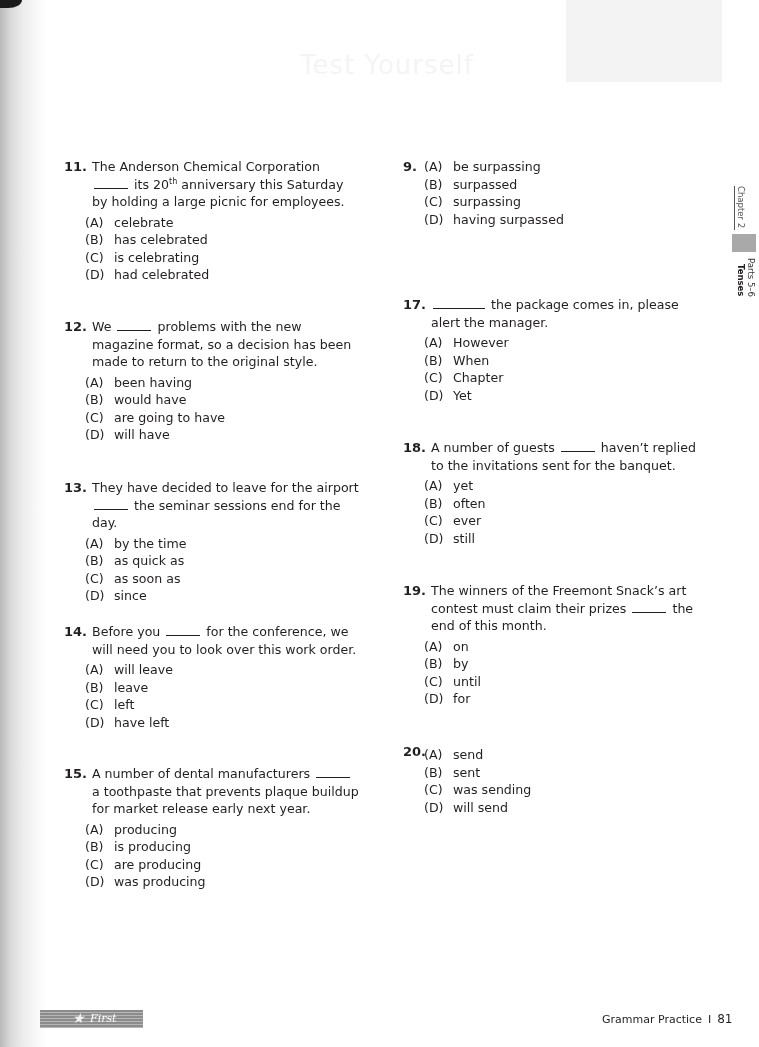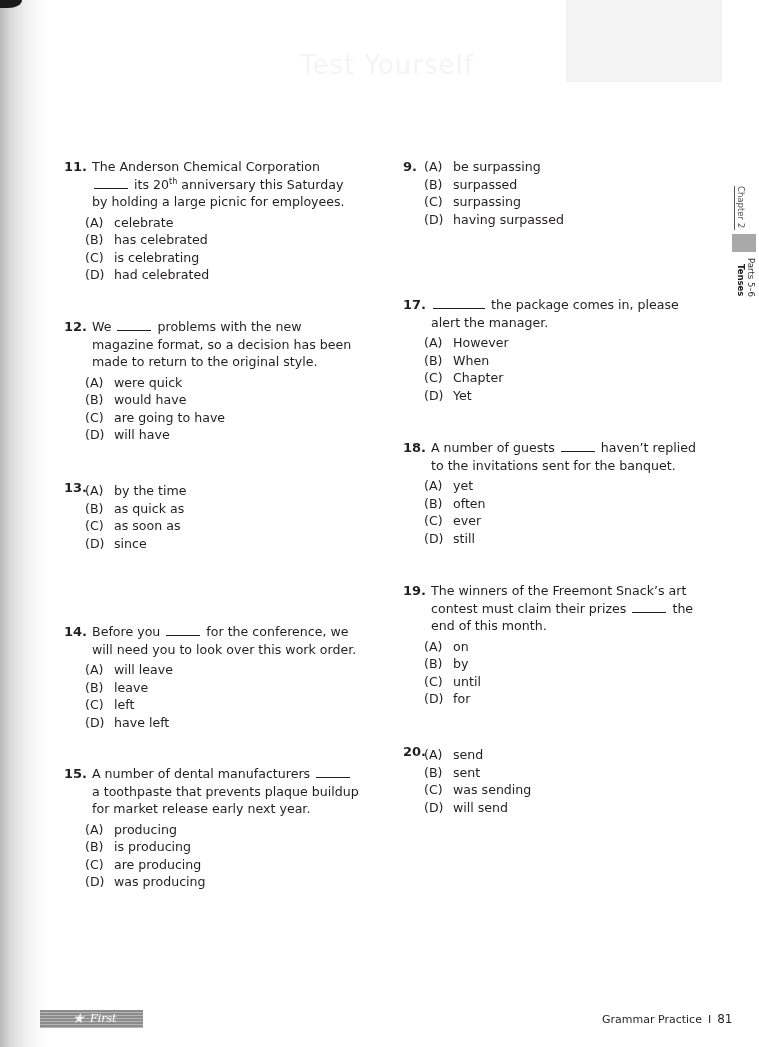--- a/index.html
+++ b/index.html
@@ -107,39 +107,40 @@
         </div>
     </div>
   </div>
 
   <div class="question" style="top:160px">
     <span class="q-num">12.</span>
     <div class="q-stem"><span>We</span> <span class="q-blank"></span> <span>problems with the new magazine format, so a decision has been made to return to the original style.</span></div>
     <div class="options">
       <div class="option">
           <span class="opt-letter">(A)</span>
-          <span>were quick</span>
+          <span>been having</span>
         </div>
       <div class="option">
           <span class="opt-letter">(B)</span>
           <span>would have</span>
         </div>
       <div class="option">
           <span class="opt-letter">(C)</span>
           <span>are going to have</span>
         </div>
       <div class="option">
           <span class="opt-letter">(D)</span>
           <span>will have</span>
         </div>
     </div>
   </div>
 
   <div class="question" style="top:321px">
     <span class="q-num">13.</span>
+    <div class="q-stem"><span>They have decided to leave for the airport</span> <span class="q-blank"></span> <span>the seminar sessions end for the day.</span></div>
     <div class="options">
       <div class="option">
           <span class="opt-letter">(A)</span>
           <span>by the time</span>
         </div>
       <div class="option">
           <span class="opt-letter">(B)</span>
           <span>as quick as</span>
         </div>
       <div class="option">

